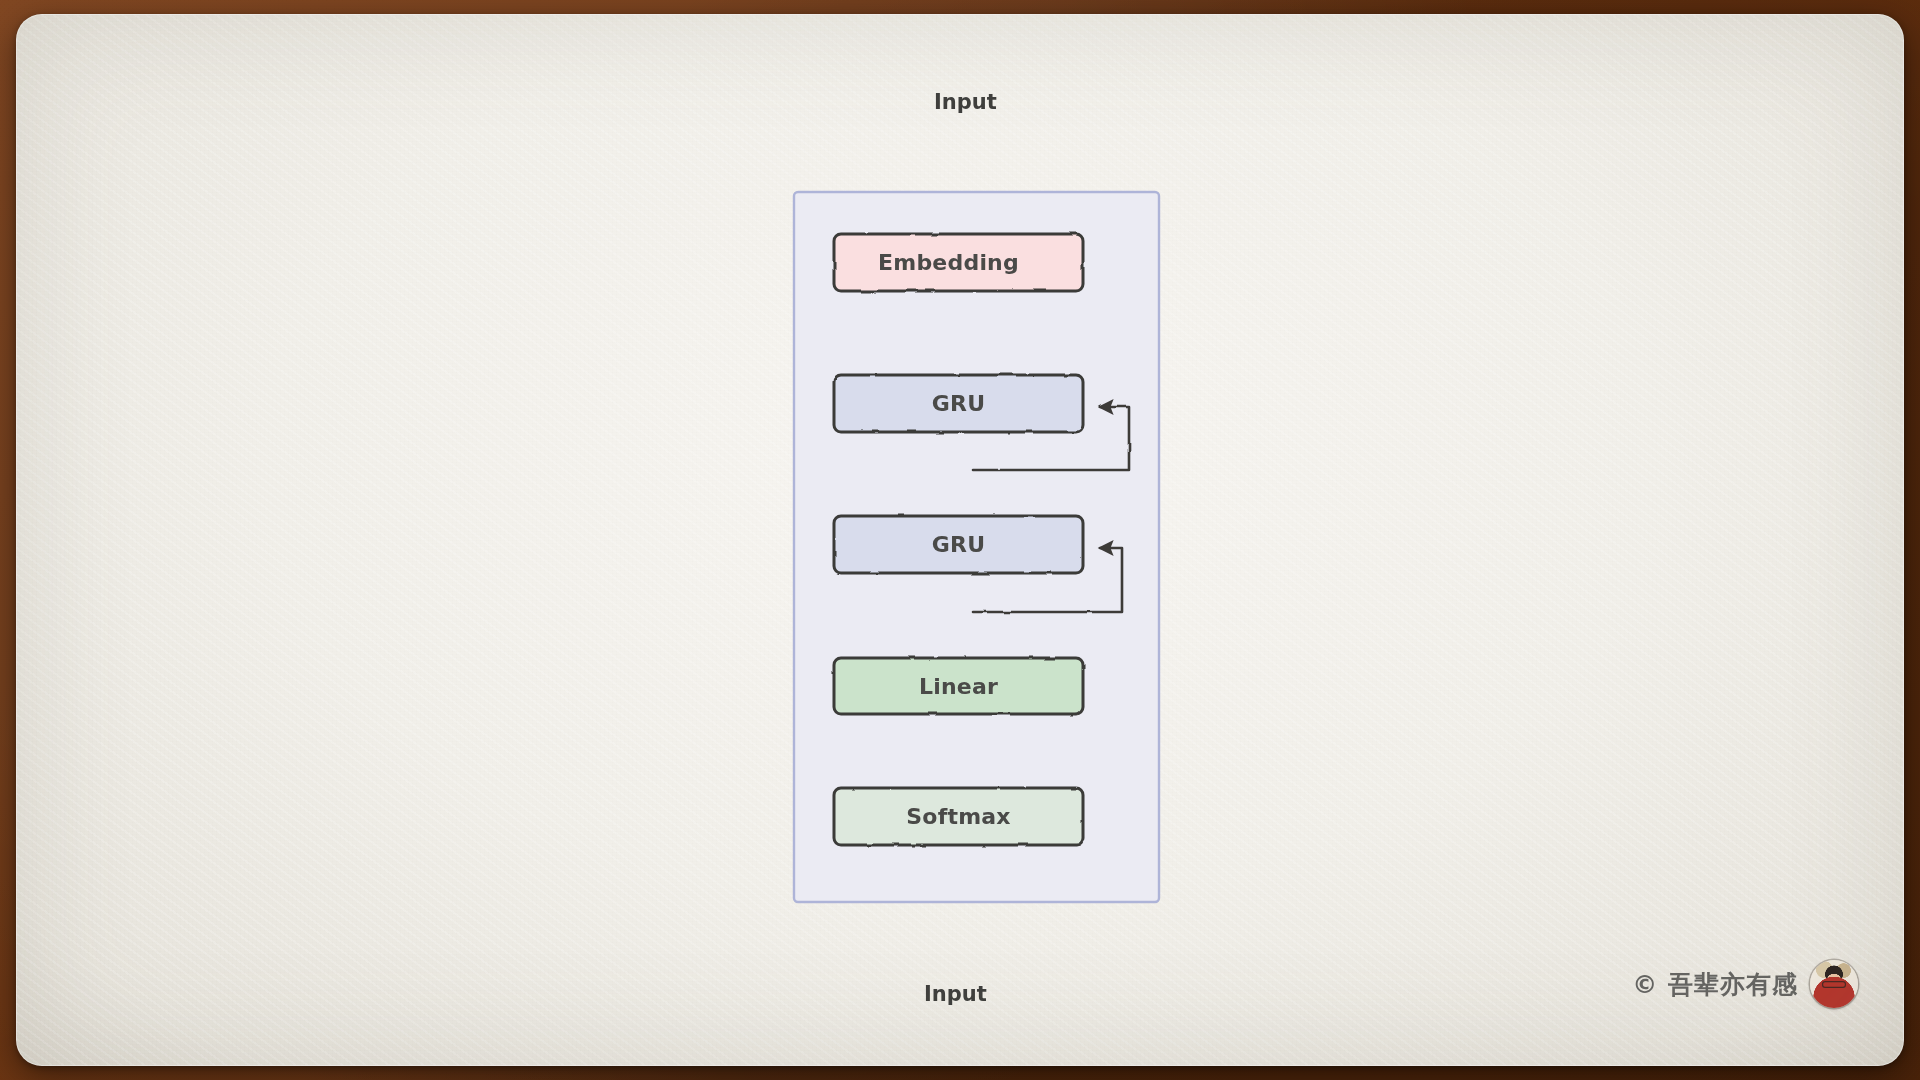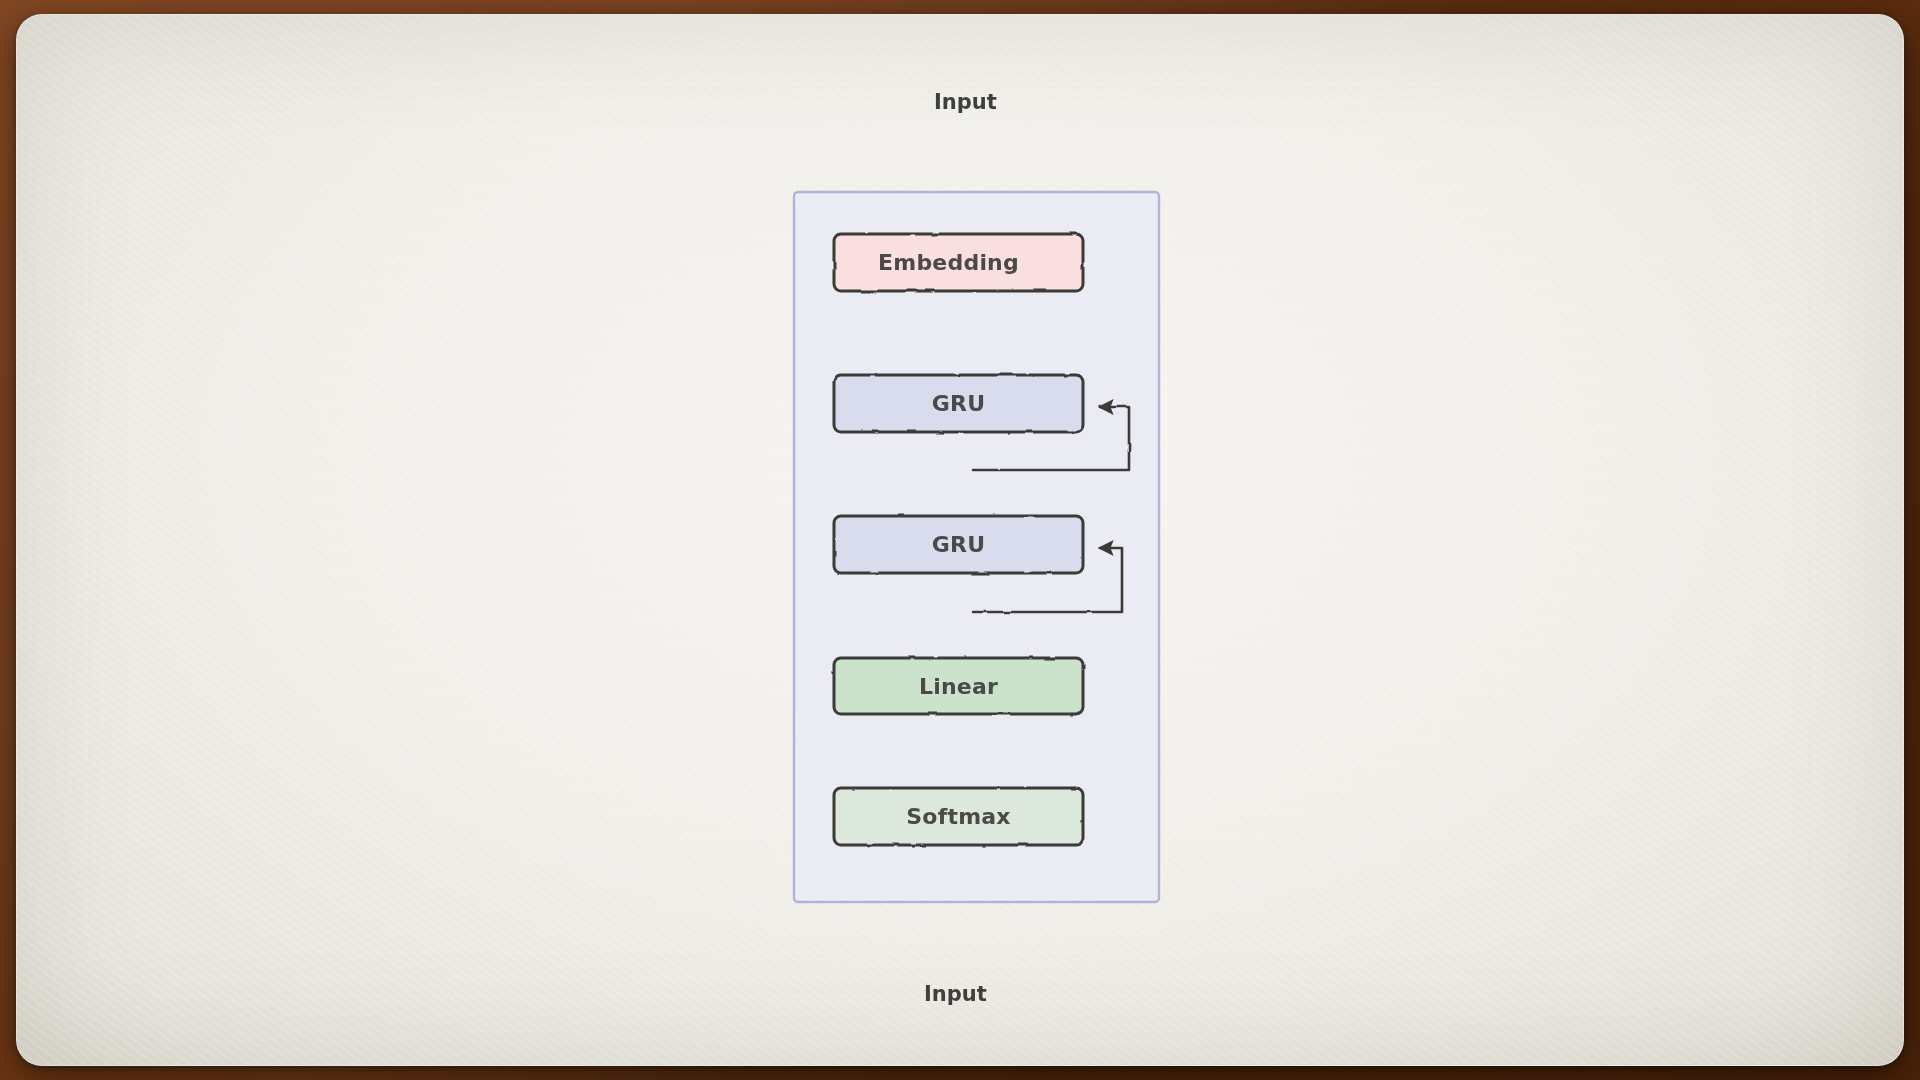--- a/index.html
+++ b/index.html
@@ -147,16 +147,22 @@
       <div class="node-label" style="left:818px; top:361px; width:249px; height:57px; font-size:22px;">GRU</div>
 
       <div class="node-label" style="left:818px; top:502px; width:249px; height:57px; font-size:22px;">GRU</div>
 
       <div class="node-label" style="left:818px; top:774px; width:249px; height:57px; font-size:22px;">Softmax</div>
 
       <div class="node-label" style="left:818px; top:644px; width:249px; height:56px; font-size:22px;">Linear</div>
 
       <div class="io-label" style="left:908px; top:968px;">Input</div>
 
+      <div id="watermark">
+        <span id="wm-text">© 吾辈亦有感</span>
+        <div id="wm-avatar">
+          <div class="glasses"></div>
+        </div>
+      </div>
 
     </div>
   </div>
 </div>
 
 </body></html>

